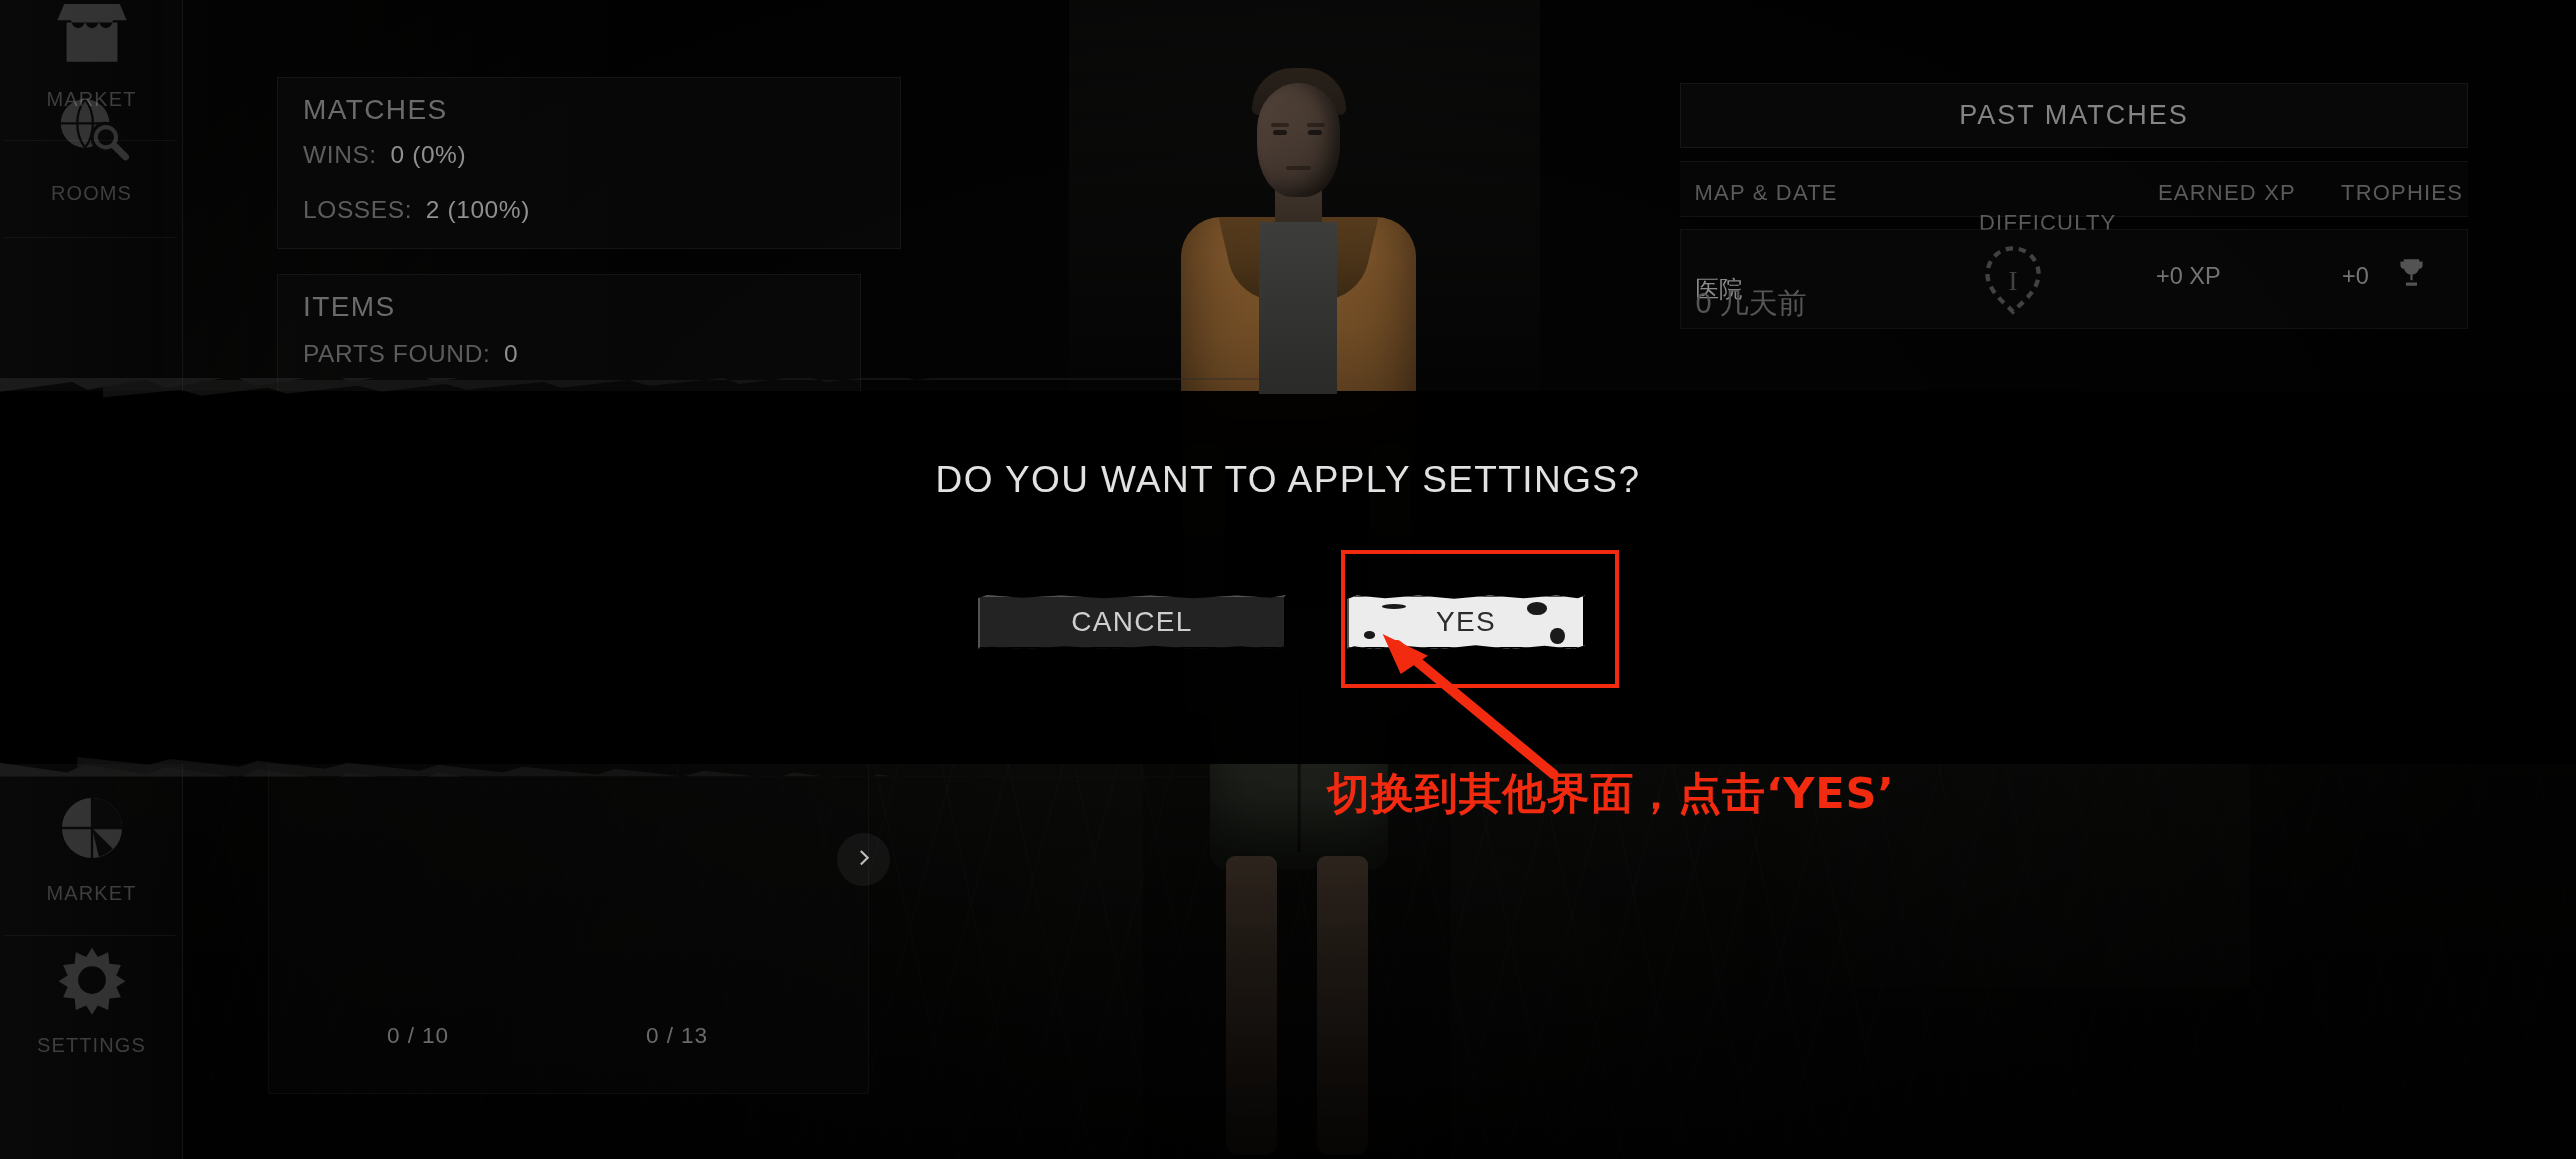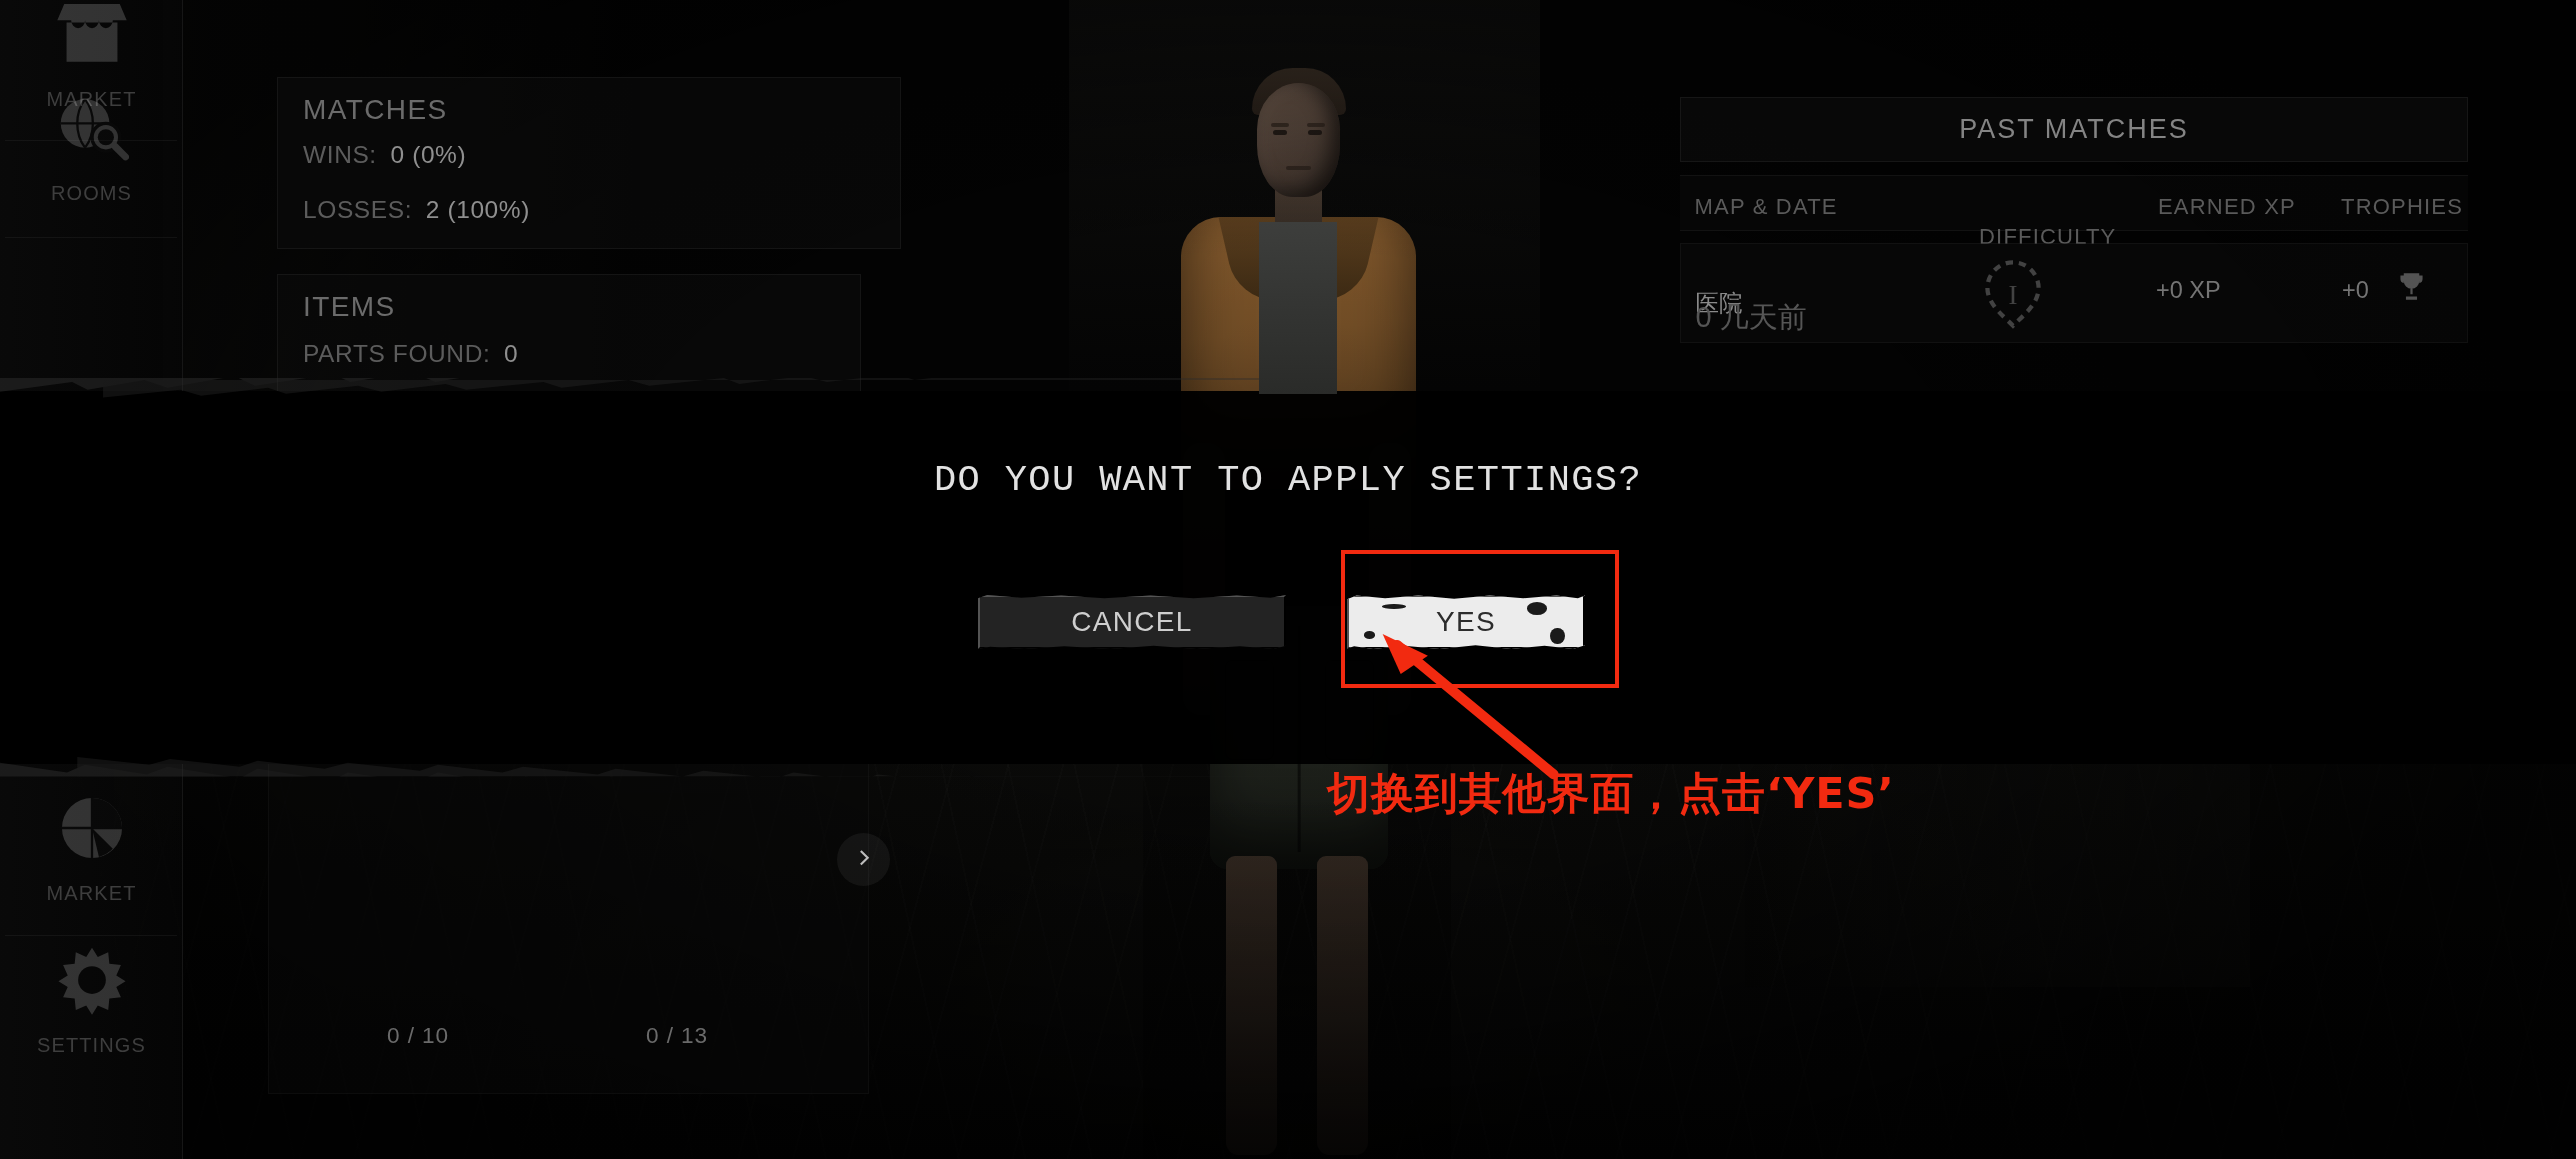--- a/index.html
+++ b/index.html
@@ -187,21 +187,21 @@
   }
   #counter-a { left:118px; } #counter-b { left:377px; }
   #carousel-next {
     position:absolute; left:837px; top:833px; width:53px; height:53px;
     border-radius:50%; background:rgba(255,255,255,.055);
     display:flex; align-items:center; justify-content:center; cursor:pointer;
   }
   #carousel-next svg { width:23.5px; height:23.5px; stroke:#bdbdbd; fill:none; stroke-width:2.2; }
 
   
-  #past-matches-panel { position:absolute; left:1680px; top:97px; width:788px; }
+  #past-matches-panel { position:absolute; left:1680px; top:83px; width:788px; }
   #pm-header {
     height:65px; border:0.9px solid rgba(255,255,255,.06);
     background:rgba(13,13,13,.6);
     display:flex; align-items:center; justify-content:center;
   }
   #pm-header .t { font-size:27px; letter-spacing:2px; color:#848484; }
   #pm-colrow {
     margin-top:12.7px; height:56px;
     border-top:0.9px solid rgba(255,255,255,.05);
     border-bottom:0.9px solid rgba(255,255,255,.05);
@@ -230,21 +230,20 @@
   #pm-row .diff-icon svg { width:100%; height:100%; }
   #pm-row .xp-val  { position:absolute; left:475px; top:33px; font-size:23.5px; color:#747474; }
   #pm-row .tro-val { position:absolute; left:661px; top:33px; font-size:23.5px; color:#747474; }
   #pm-row .tro-icon { position:absolute; left:717px; top:27px; width:27px; height:31px; opacity:.45; }
   #pm-row .tro-icon svg { width:100%; height:100%; fill:#b2b2b2; }
 
   
   #modal-band {
     position:absolute; left:0; top:391px; width:2576px; height:373px;
     background:rgba(0,0,0,.965);
-    font-family:Liberation Mono, monospace;
   }
   .torn {
     position:absolute; left:0; width:2576px; height:23.5px;
     opacity:.55; pointer-events:none;
   }
   .torn.top { top:-12.7px; }
   .torn.bot { bottom:-12.7px; transform:scaleY(-1); }
   .torn svg { width:100%; height:100%; display:block; }
 
   #modal-title {

